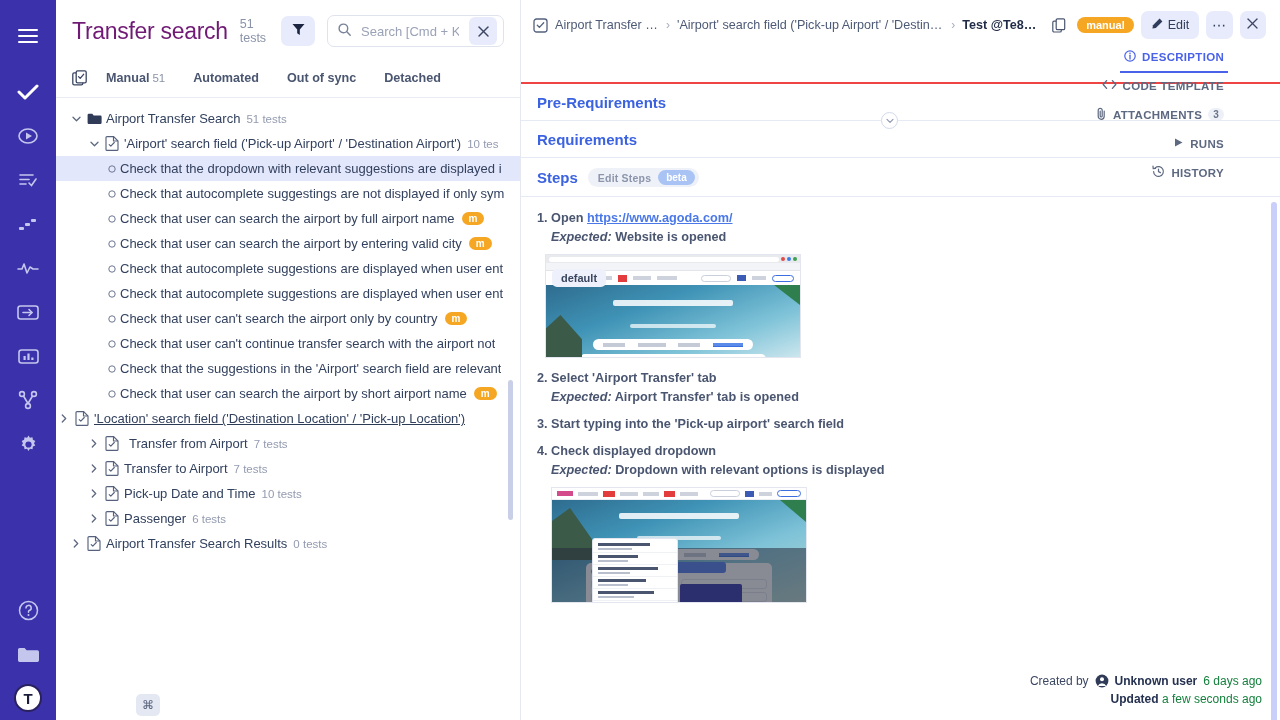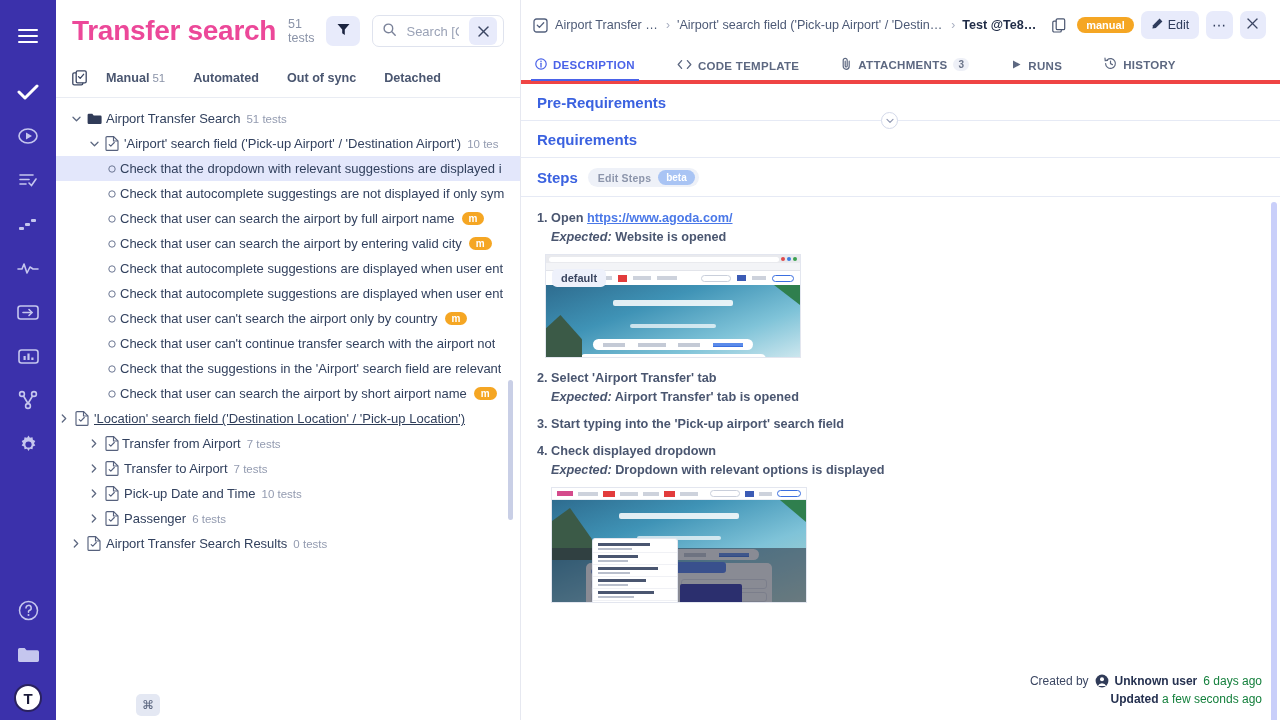--- a/index.html
+++ b/index.html
@@ -35,21 +35,21 @@
   
   .mid {
     width:465px; flex:0 0 465px; background:#ffffff;
     display:flex; flex-direction:column; position:relative;
     border-right:1px solid #e6e8f0;
   }
   .mid-header {
     display:flex; align-items:center; gap:12px;
     padding:14px 16px 10px 16px; height:58px;
   }
-  .page-title { font-size:28px; font-weight:bold; letter-spacing:-0.3px; color:#ec4899; white-space:nowrap; }
+  .page-title { font-size:23px; font-weight:normal; letter-spacing:-0.3px; color:#701a75; white-space:nowrap; }
   .tests-count { font-size:12.5px; color:#8a93a8; font-weight:normal; }
   .filter-btn {
     width:34px; height:30px; border-radius:7px; background:#e8ebfb;
     display:flex; align-items:center; justify-content:center; cursor:pointer; flex:0 0 auto;
   }
   .searchbox {
     flex:1 1 auto; height:32px; border:1px solid #dfe3ee; border-radius:7px;
     display:flex; align-items:center; gap:8px; padding:0 6px 0 10px; min-width:0;
     position:relative; background:#fff;
   }
@@ -107,21 +107,21 @@
     border-radius:10px; padding:2px 9px; white-space:nowrap;
   }
   .hbtn {
     height:28px; border-radius:7px; background:#e8ebfb; color:#2f3c5c;
     display:flex; align-items:center; justify-content:center; gap:5px;
     font-size:12.5px; padding:0 10px; cursor:pointer; white-space:nowrap;
   }
   .hbtn.sq { width:30px; padding:0; }
   .icon-btn-plain { width:26px; display:flex; align-items:center; justify-content:center; cursor:pointer; }
 
-  .rtabs { display:flex; align-items:flex-end; gap:0; height:34px; padding:0 14px; border-bottom:4px solid #ef4444; }
+  .rtabs { display:flex; align-items:flex-end; gap:7px; height:34px; padding:0 14px; border-bottom:2px solid #ef4444;flex-direction:column; }
   .rtab {
     display:flex; align-items:center; gap:6px; font-size:11.5px; font-weight:bold;
     letter-spacing:0.3px; color:#5d6881; padding:0 0 8px 0; margin-right:42px; cursor:pointer;
     position:relative; white-space:nowrap;
   }
   .rtab.active { color:#4a62e8; }
   .rtab.active:after {
     content:""; position:absolute; left:-4px; right:-4px; bottom:-1px; height:2px; background:#4a62e8;
   }
   .rtab .cnt {
@@ -460,21 +460,21 @@
               <polyline points="1.3,1 4.7,4.5 1.3,8" fill="none" stroke="#5d6881" stroke-width="1.3" stroke-linecap="round" stroke-linejoin="round"></polyline>
             </svg>
           </span>
           <span class="ticon">
             <svg width="14" height="15" viewBox="0 0 14 15">
               <path d="M1 1.6A1 1 0 0 1 2 .6h6.6L13 5v8.4a1 1 0 0 1-1 1H2a1 1 0 0 1-1-1z" fill="none" stroke="#56617d" stroke-width="1.15"></path>
               <polyline points="8.5,0.8 8.5,5 12.8,5" fill="none" stroke="#56617d" stroke-width="1.15"></polyline>
               <polyline points="4.2,8.6 5.8,10.2 9.3,6.5" fill="none" stroke="#56617d" stroke-width="1.15" stroke-linecap="round" stroke-linejoin="round"></polyline>
             </svg>
           </span>
-          <span class="tlabel" style="margin-left: 0;">Transfer from Airport</span>
+          <span class="tlabel" style="margin-left: 7px;">Transfer from Airport</span>
           <span class="tcount">7 tests</span>
         </div>
         <div class="tnode" style="padding-left: 30px;">
           <span class="chev">
             <svg width="6" height="9" viewBox="0 0 6 9">
               <polyline points="1.3,1 4.7,4.5 1.3,8" fill="none" stroke="#5d6881" stroke-width="1.3" stroke-linecap="round" stroke-linejoin="round"></polyline>
             </svg>
           </span>
           <span class="ticon">
             <svg width="14" height="15" viewBox="0 0 14 15">

